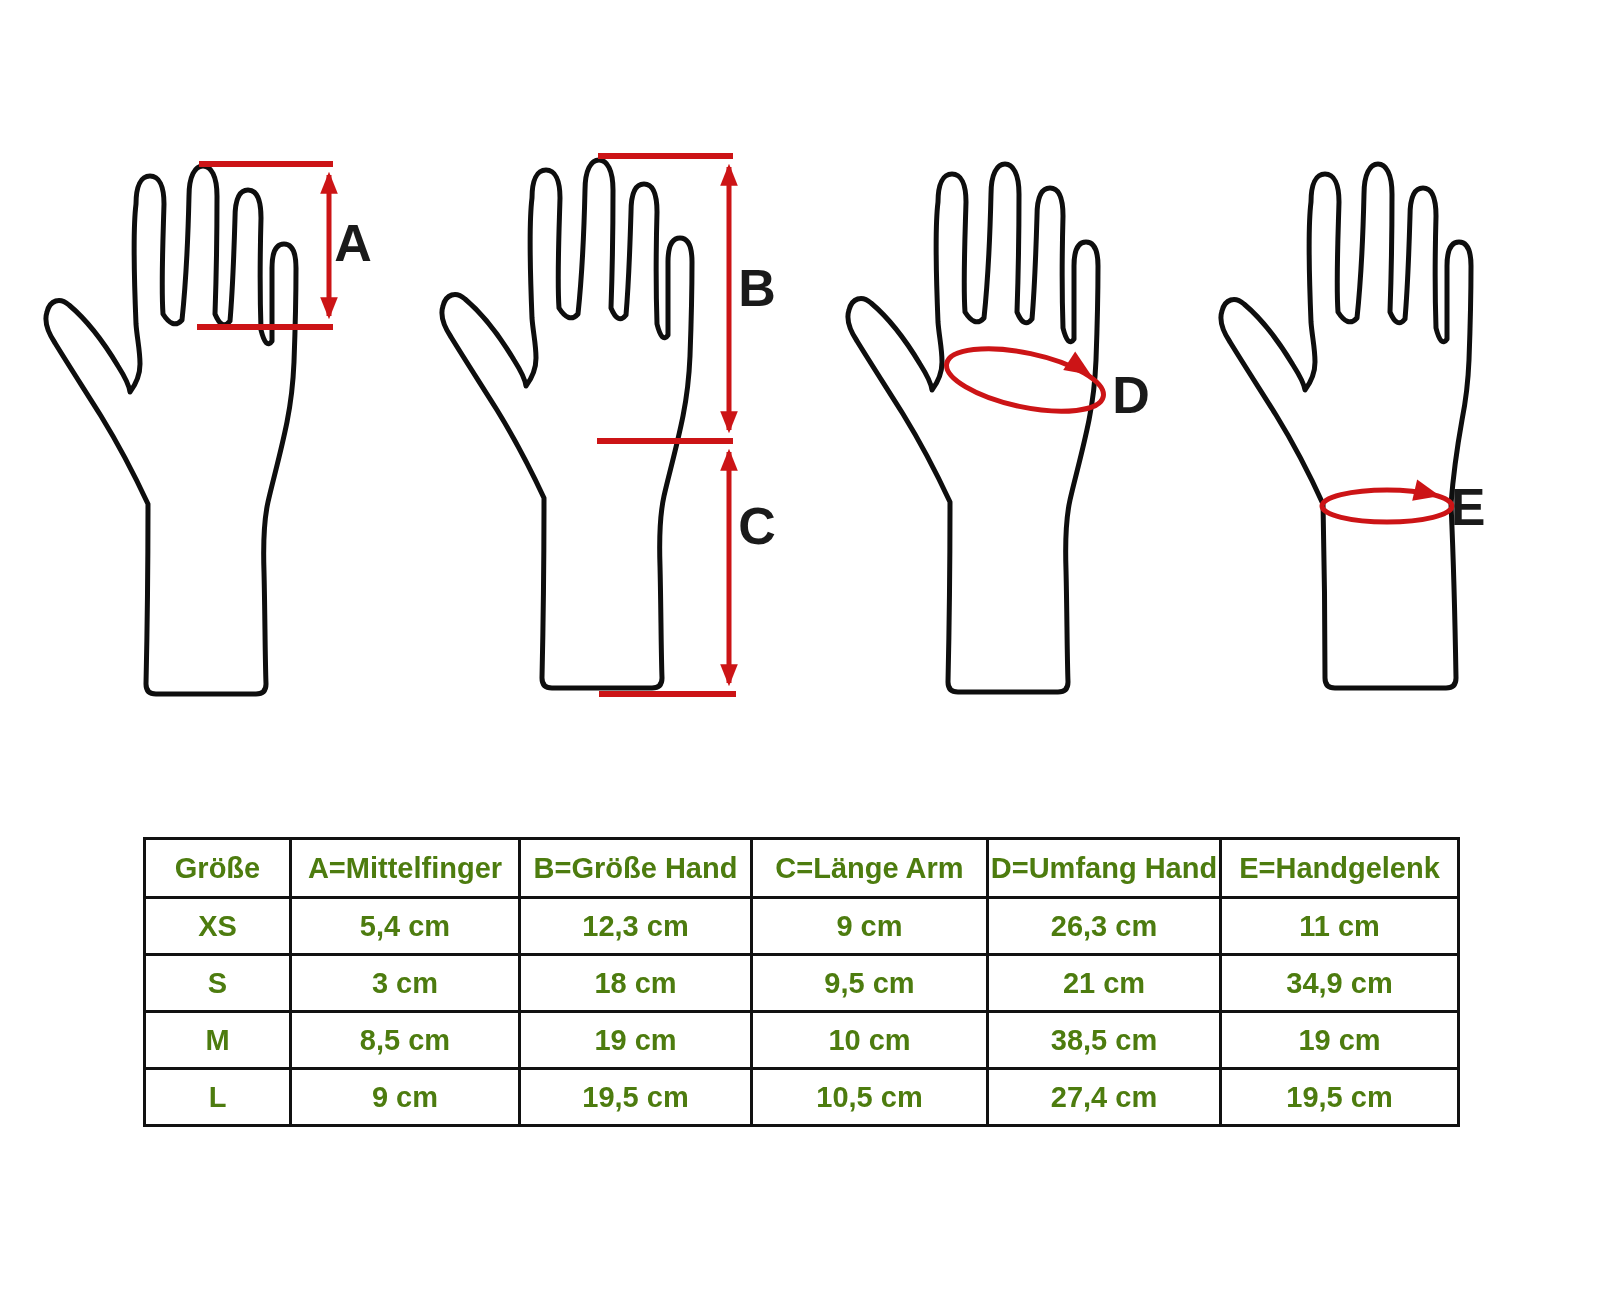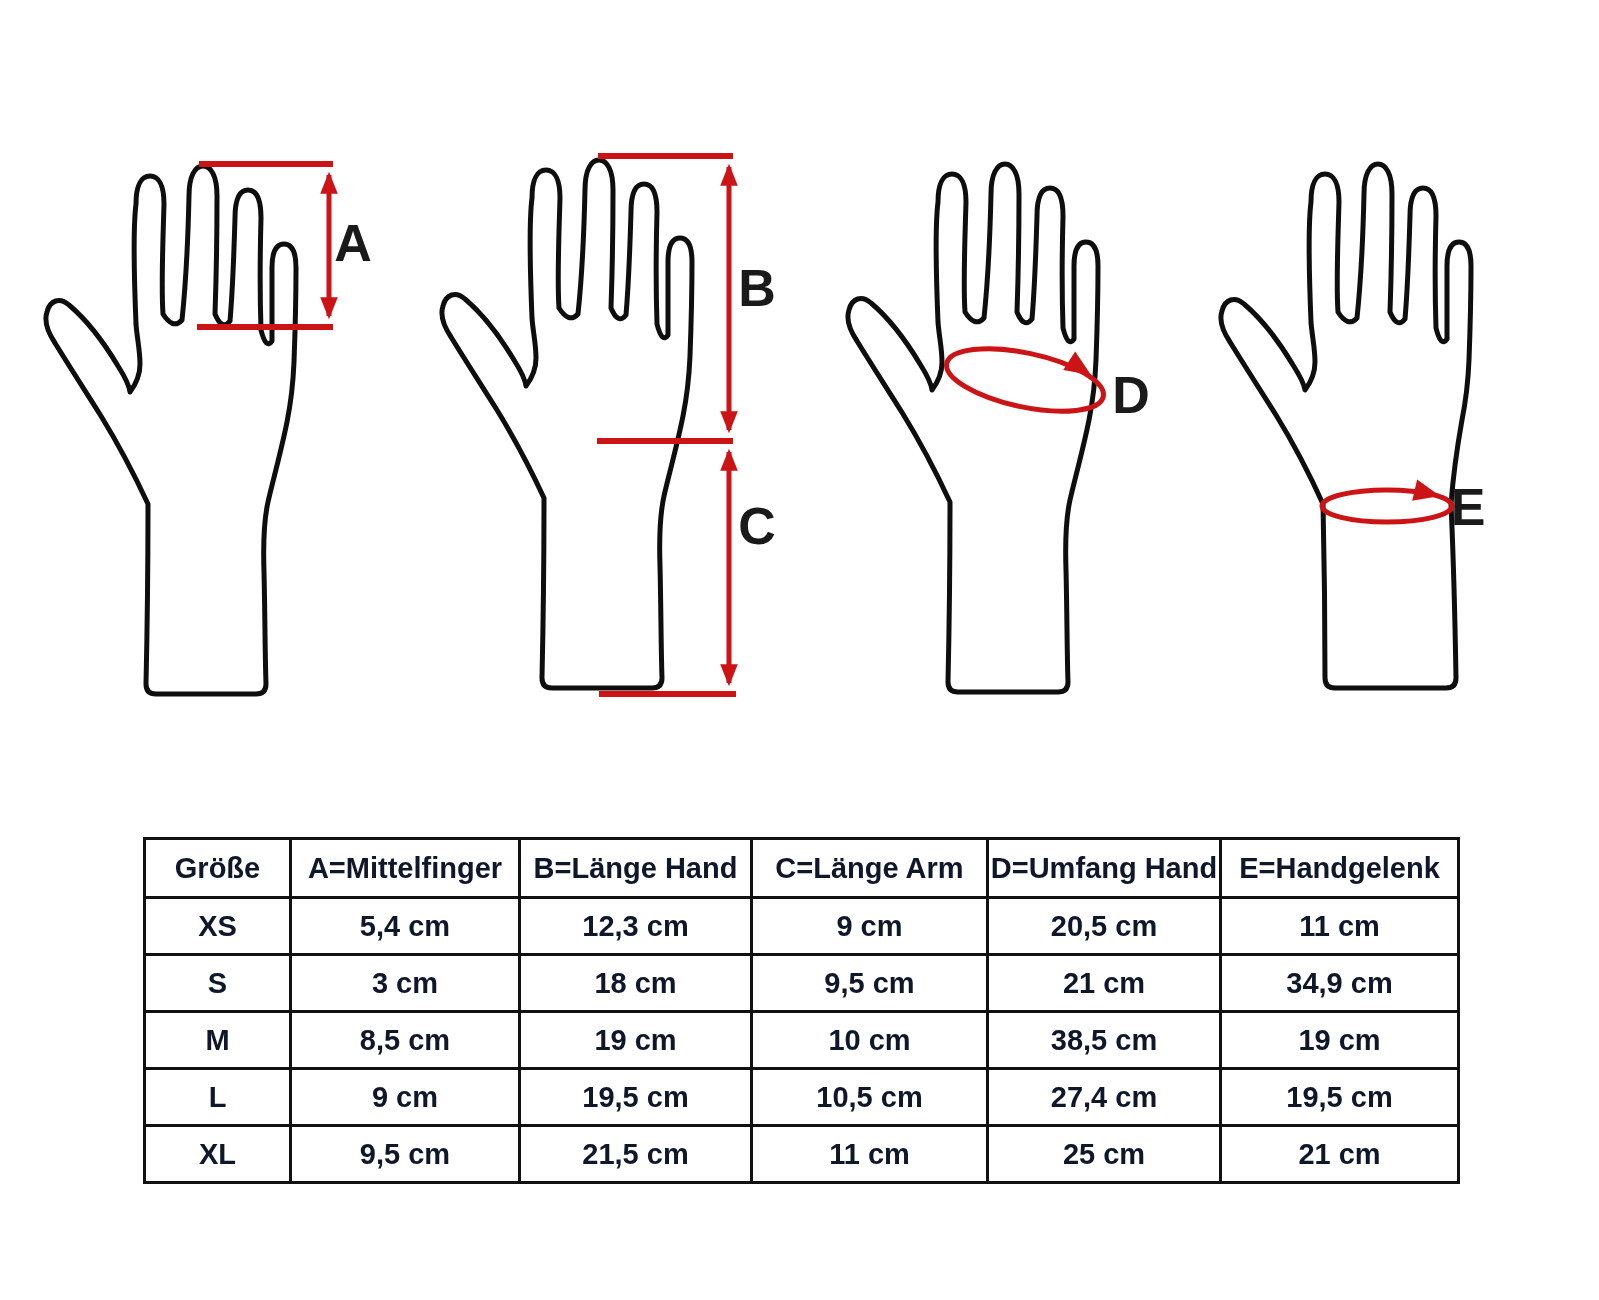--- a/index.html
+++ b/index.html
@@ -22,21 +22,21 @@
   }
   table.size-table{
     position:absolute;left:143px;top:837px;width:1314px;
     border-collapse:collapse;table-layout:fixed;
     background:#ffffff;
   }
   table.size-table th, table.size-table td{
     border:3px solid #111111;
     text-align:center;vertical-align:middle;
     font-family:"Liberation Sans", sans-serif;
-    font-weight:bold;font-size:29px;color:#0f172a;
+    font-weight:bold;font-size:29px;color:#4d7c0f;
     padding:0;
   }
   table.size-table th{height:56px;}
   table.size-table td{height:54px;}
 </style>
 </head>
 <body>
 
 <div class="canvas">
 
@@ -163,33 +163,33 @@
         <col style="width:229px">
         <col style="width:232px">
       <col style="width:236px">
         <col style="width:233px">
         <col style="width:238px">
     </colgroup>
     <thead>
       <tr>
           <th>Größe</th>
           <th>A=Mittelfinger</th>
-          <th>B=Länge Hand</th>
+          <th>B=Größe Hand</th>
           <th>C=Länge Arm</th>
           <th>D=Umfang Hand</th>
           <th>E=Handgelenk</th>
         </tr>
     </thead>
     <tbody>
         <tr>
           <td>XS</td>
           <td>5,4 cm</td>
           <td>12,3 cm</td>
           <td>9 cm</td>
-          <td>20,5 cm</td>
+          <td>26,3 cm</td>
           <td>11 cm</td>
         </tr>
         <tr>
           <td>S</td>
           <td>3 cm</td>
           <td>18 cm</td>
           <td>9,5 cm</td>
           <td>21 cm</td>
           <td>34,9 cm</td>
         </tr>
@@ -202,24 +202,16 @@
           <td>19 cm</td>
         </tr>
         <tr>
           <td>L</td>
           <td>9 cm</td>
           <td>19,5 cm</td>
           <td>10,5 cm</td>
           <td>27,4 cm</td>
           <td>19,5 cm</td>
         </tr>
-        <tr>
-          <td>XL</td>
-          <td>9,5 cm</td>
-          <td>21,5 cm</td>
-          <td>11 cm</td>
-          <td>25 cm</td>
-          <td>21 cm</td>
-        </tr>
       </tbody>
   </table>
 
 </div>
 
 </body></html>

